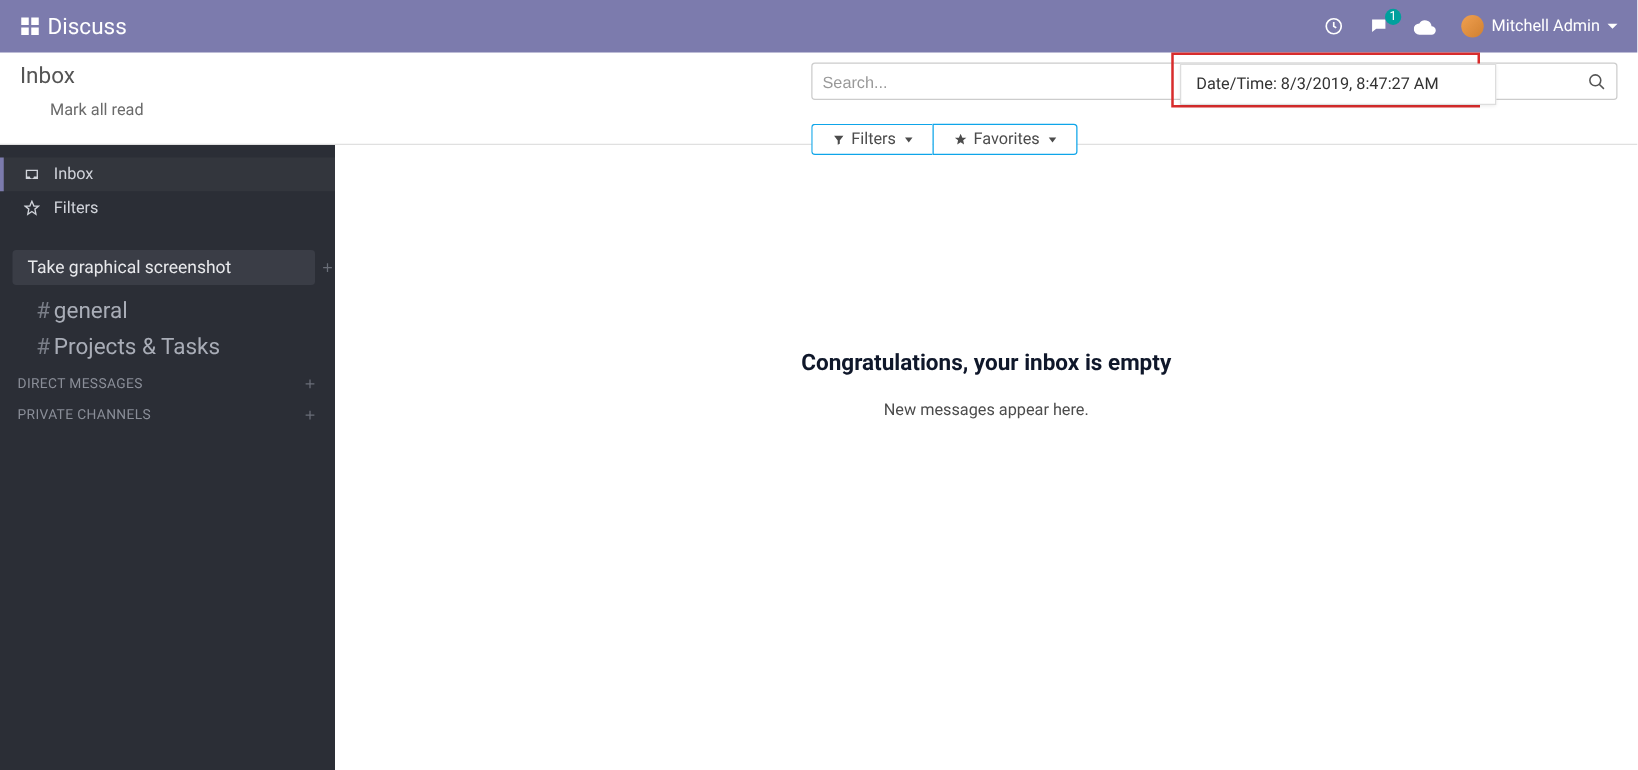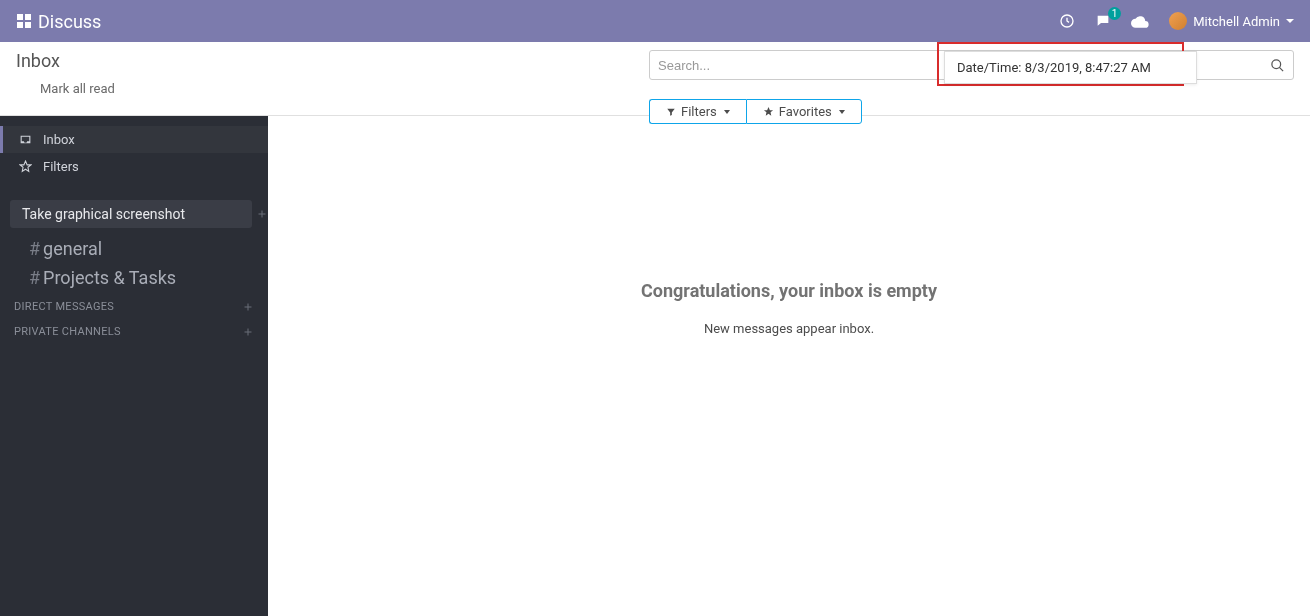--- a/index.html
+++ b/index.html
@@ -45,21 +45,21 @@
 .side-item { display: flex; align-items: center; gap: 10px; padding: 6px 16px; cursor: pointer; font-size: 13px; color: #d0d3da; border-left: 3px solid transparent; }
 .side-item.active { border-left-color: #7c7bad; background: rgba(255,255,255,0.04); }
 .side-item .icon { width: 14px; display: inline-flex; }
 .side-section { display: flex; align-items: center; justify-content: space-between; padding: 8px 14px 4px; font-size: 11px; color: #8a8e98; text-transform: uppercase; letter-spacing: 0.3px; }
 .add-icon { color: #6a6e78; cursor: pointer; font-size: 14px; }
 .screenshot-pill { background: #3a3d46; color: #e8e9ec; padding: 6px 12px; margin: 6px 0 6px 10px; border-radius: 3px; font-size: 14px; display: flex; align-items: center; justify-content: space-between; width: 278px; }
 .channel-item { padding: 4px 16px 4px 29px; font-size: 18px; color: #a9adb7; cursor: pointer; }
 .channel-hash { color: #7a7e88; margin-right: 3px; }
 
 .content { flex: 1; display: flex; flex-direction: column; align-items: center; justify-content: flex-start; padding-top: 164px; }
-.empty-title { font-size: 18px; font-weight: bold; color: #737373; margin-bottom: 20px; }
+.empty-title { font-size: 18px; font-weight: bold; color: #0f172a; margin-bottom: 20px; }
 .empty-sub { font-size: 13px; color: #4c4c4c; }
 
 svg { display: block; }
 </style>
 </head>
 <body>
 
 <div class="navbar">
   <div class="navbar-left">
     <div class="apps-icon">
@@ -188,15 +188,15 @@
       <span class="add-icon">
         <svg width="12" height="12" viewBox="0 0 24 24" fill="#6a6e78">
             <path d="M11 5h2v14h-2zM5 11h14v2H5z"></path>
           </svg>
       </span>
     </div>
   </div>
 
   <div class="content">
     <div class="empty-title">Congratulations, your inbox is empty</div>
-    <div class="empty-sub">New messages appear inbox.</div>
+    <div class="empty-sub">New messages appear here.</div>
   </div>
 </div>
 
 </body></html>

